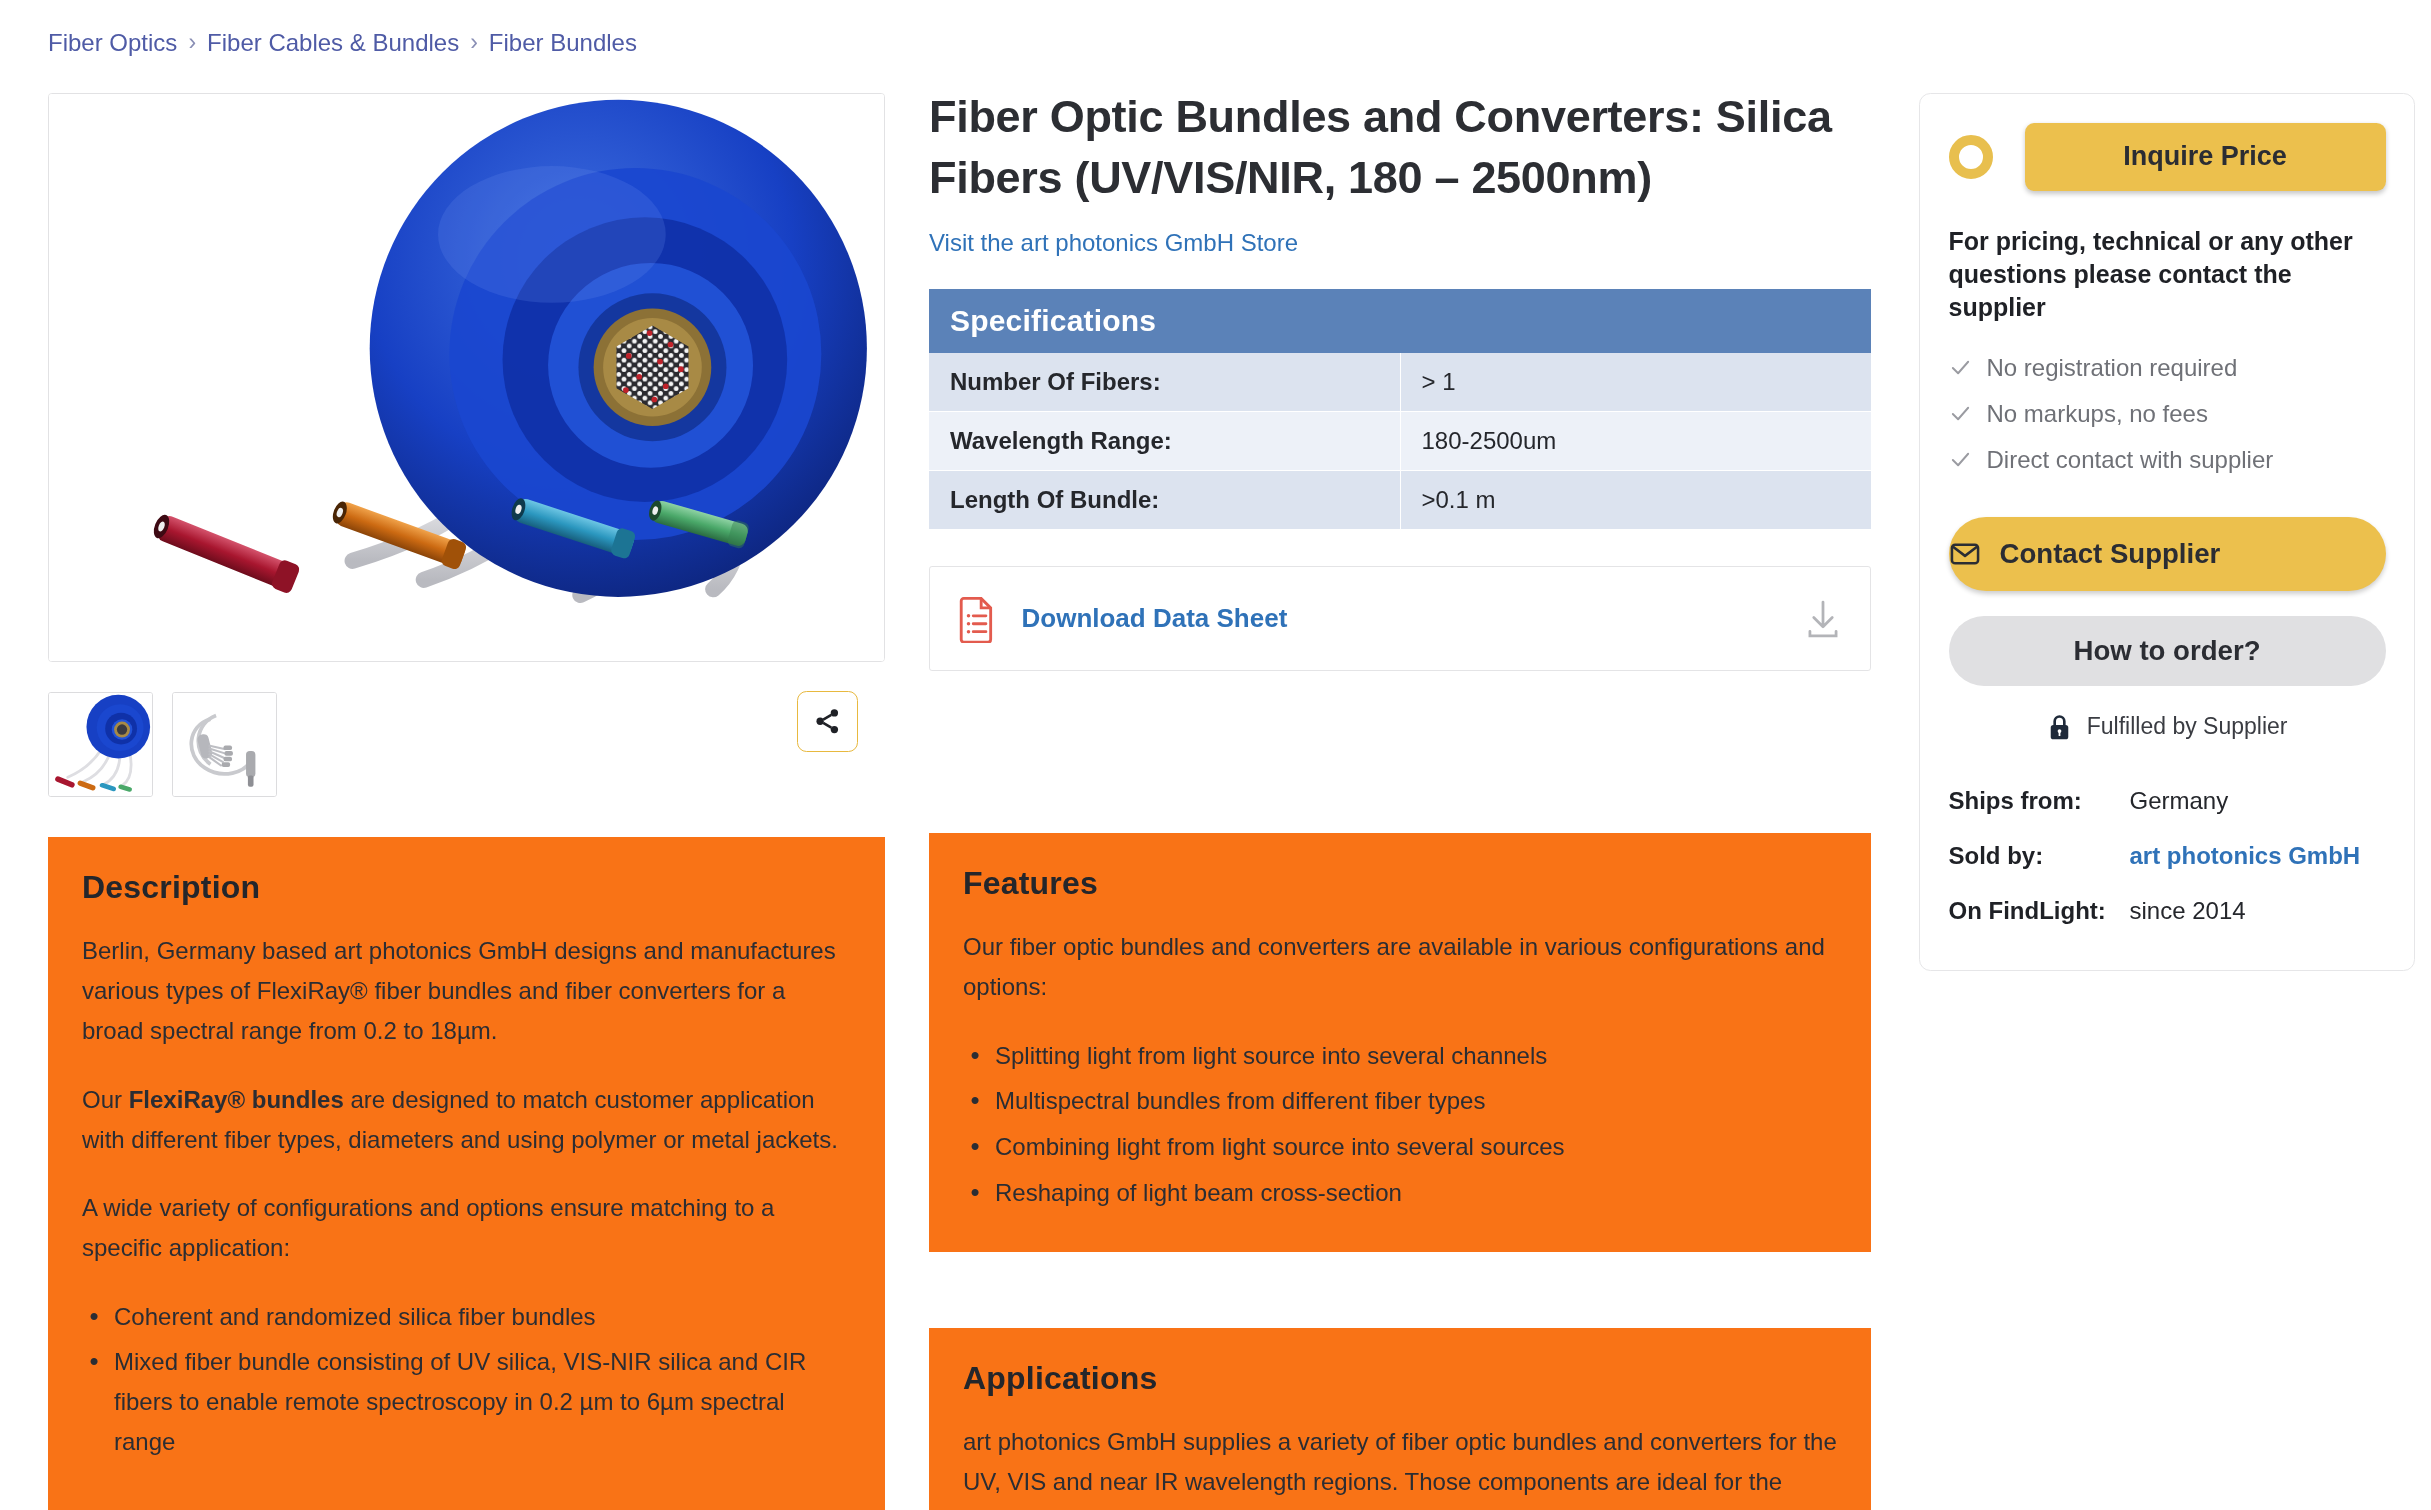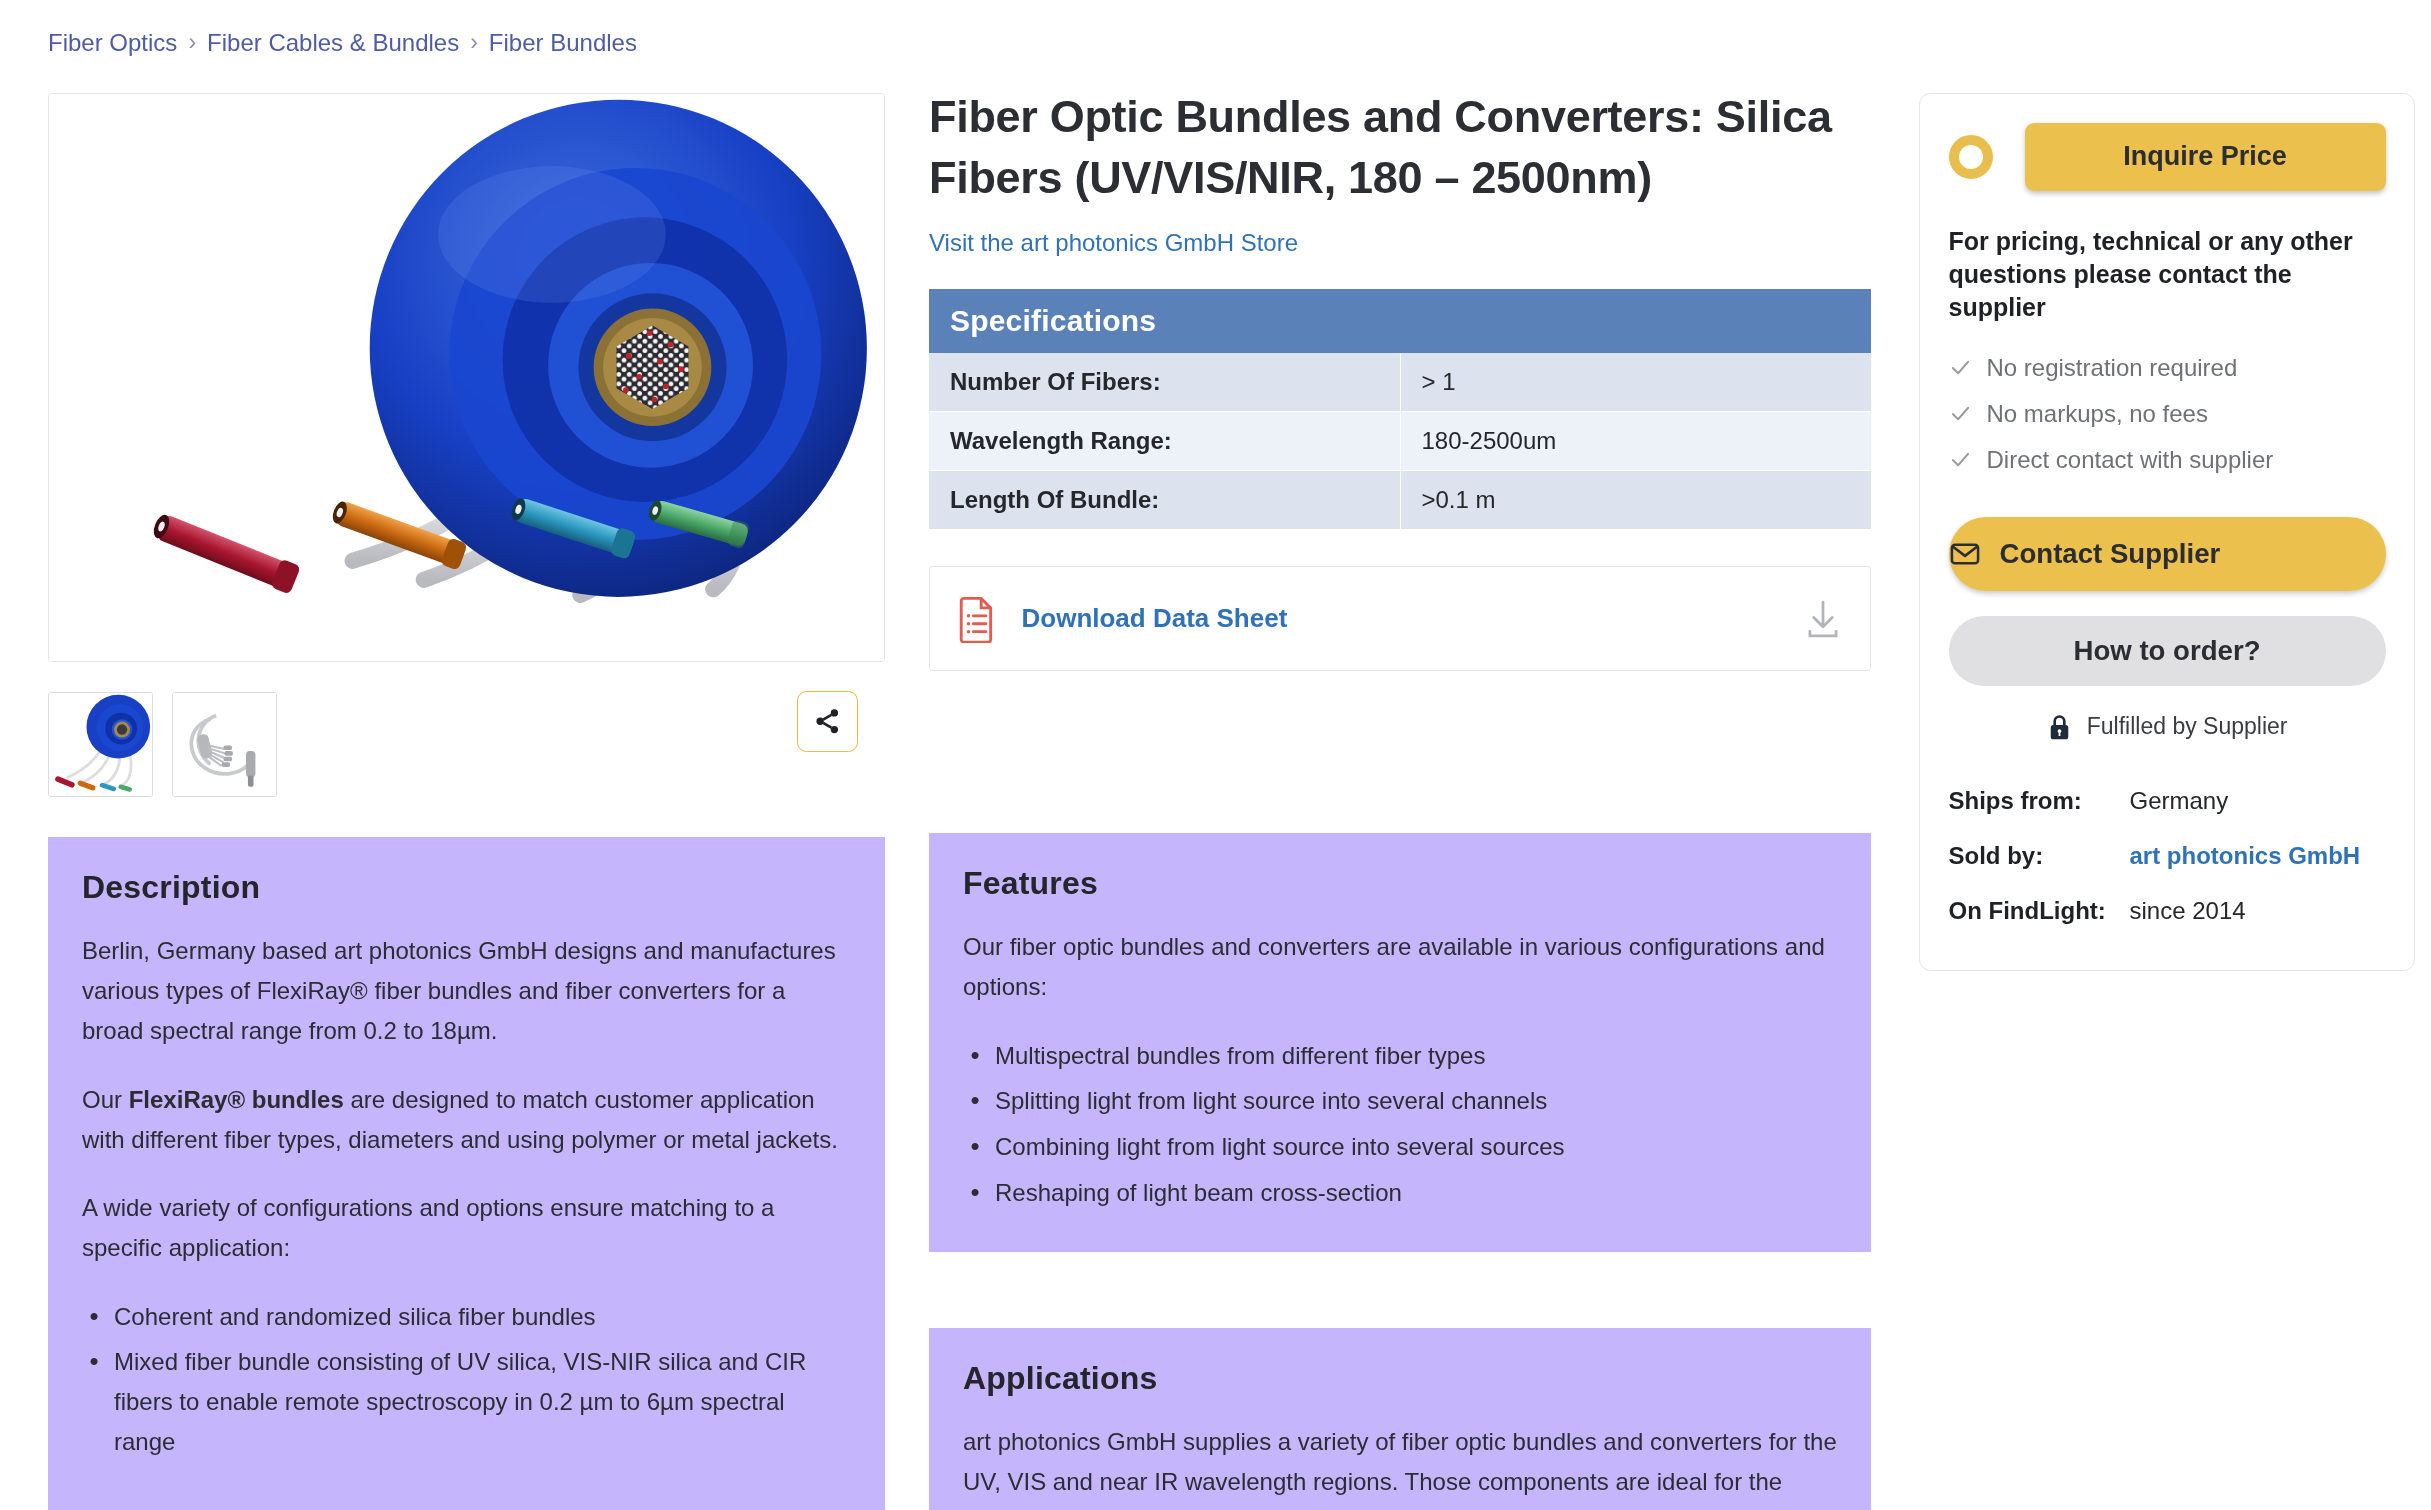--- a/index.html
+++ b/index.html
@@ -42,21 +42,21 @@
   }
   .share-btn {
     position: absolute; right: 27px; top: 3.8px;
     width: 61px; height: 61px;
     border: 1.9px solid #E8B93F; border-radius: 9.5px;
     background: #fff;
     display: flex; align-items: center; justify-content: center;
   }
 
   .panel {
-    background: #c4b5fd;
+    background: #f97316;
     padding: 32px 34px 28.5px 34px;
   }
   .panel h2 {
     font-size: 32px; font-weight: bold; color: #24262b;
     margin-bottom: 25px; letter-spacing: 0.2px;
   }
   .panel p {
     font-size: 24px; line-height: 40px; color: #2b2d33;
     margin-bottom: 28.5px;
   }
@@ -410,22 +410,22 @@
         <path d="M12,2 v15 M6,12 l6,6 l6,-6" fill="none" stroke="#b3b4b8" stroke-width="1.8" stroke-linecap="round" stroke-linejoin="round"></path>
         <path d="M3.5,21 v3 h17 v-3" fill="none" stroke="#b3b4b8" stroke-width="1.8" stroke-linecap="round"></path>
       </svg>
     </div>
   </div>
 
   <div class="panel features-panel">
     <h2>Features</h2>
     <p>Our fiber optic bundles and converters are available in various configurations and options:</p>
     <ul>
+      <li>Splitting light from light source into several channels</li>
       <li>Multispectral bundles from different fiber types</li>
-      <li>Splitting light from light source into several channels</li>
       <li>Combining light from light source into several sources</li>
       <li>Reshaping of light beam cross-section</li>
     </ul>
   </div>
 
   <div class="panel apps-panel">
     <h2>Applications</h2>
     <p>art photonics GmbH supplies a variety of fiber optic bundles and converters for the UV, VIS and near IR wavelength regions. Those components are ideal for the following applications:</p>
   </div>
 

